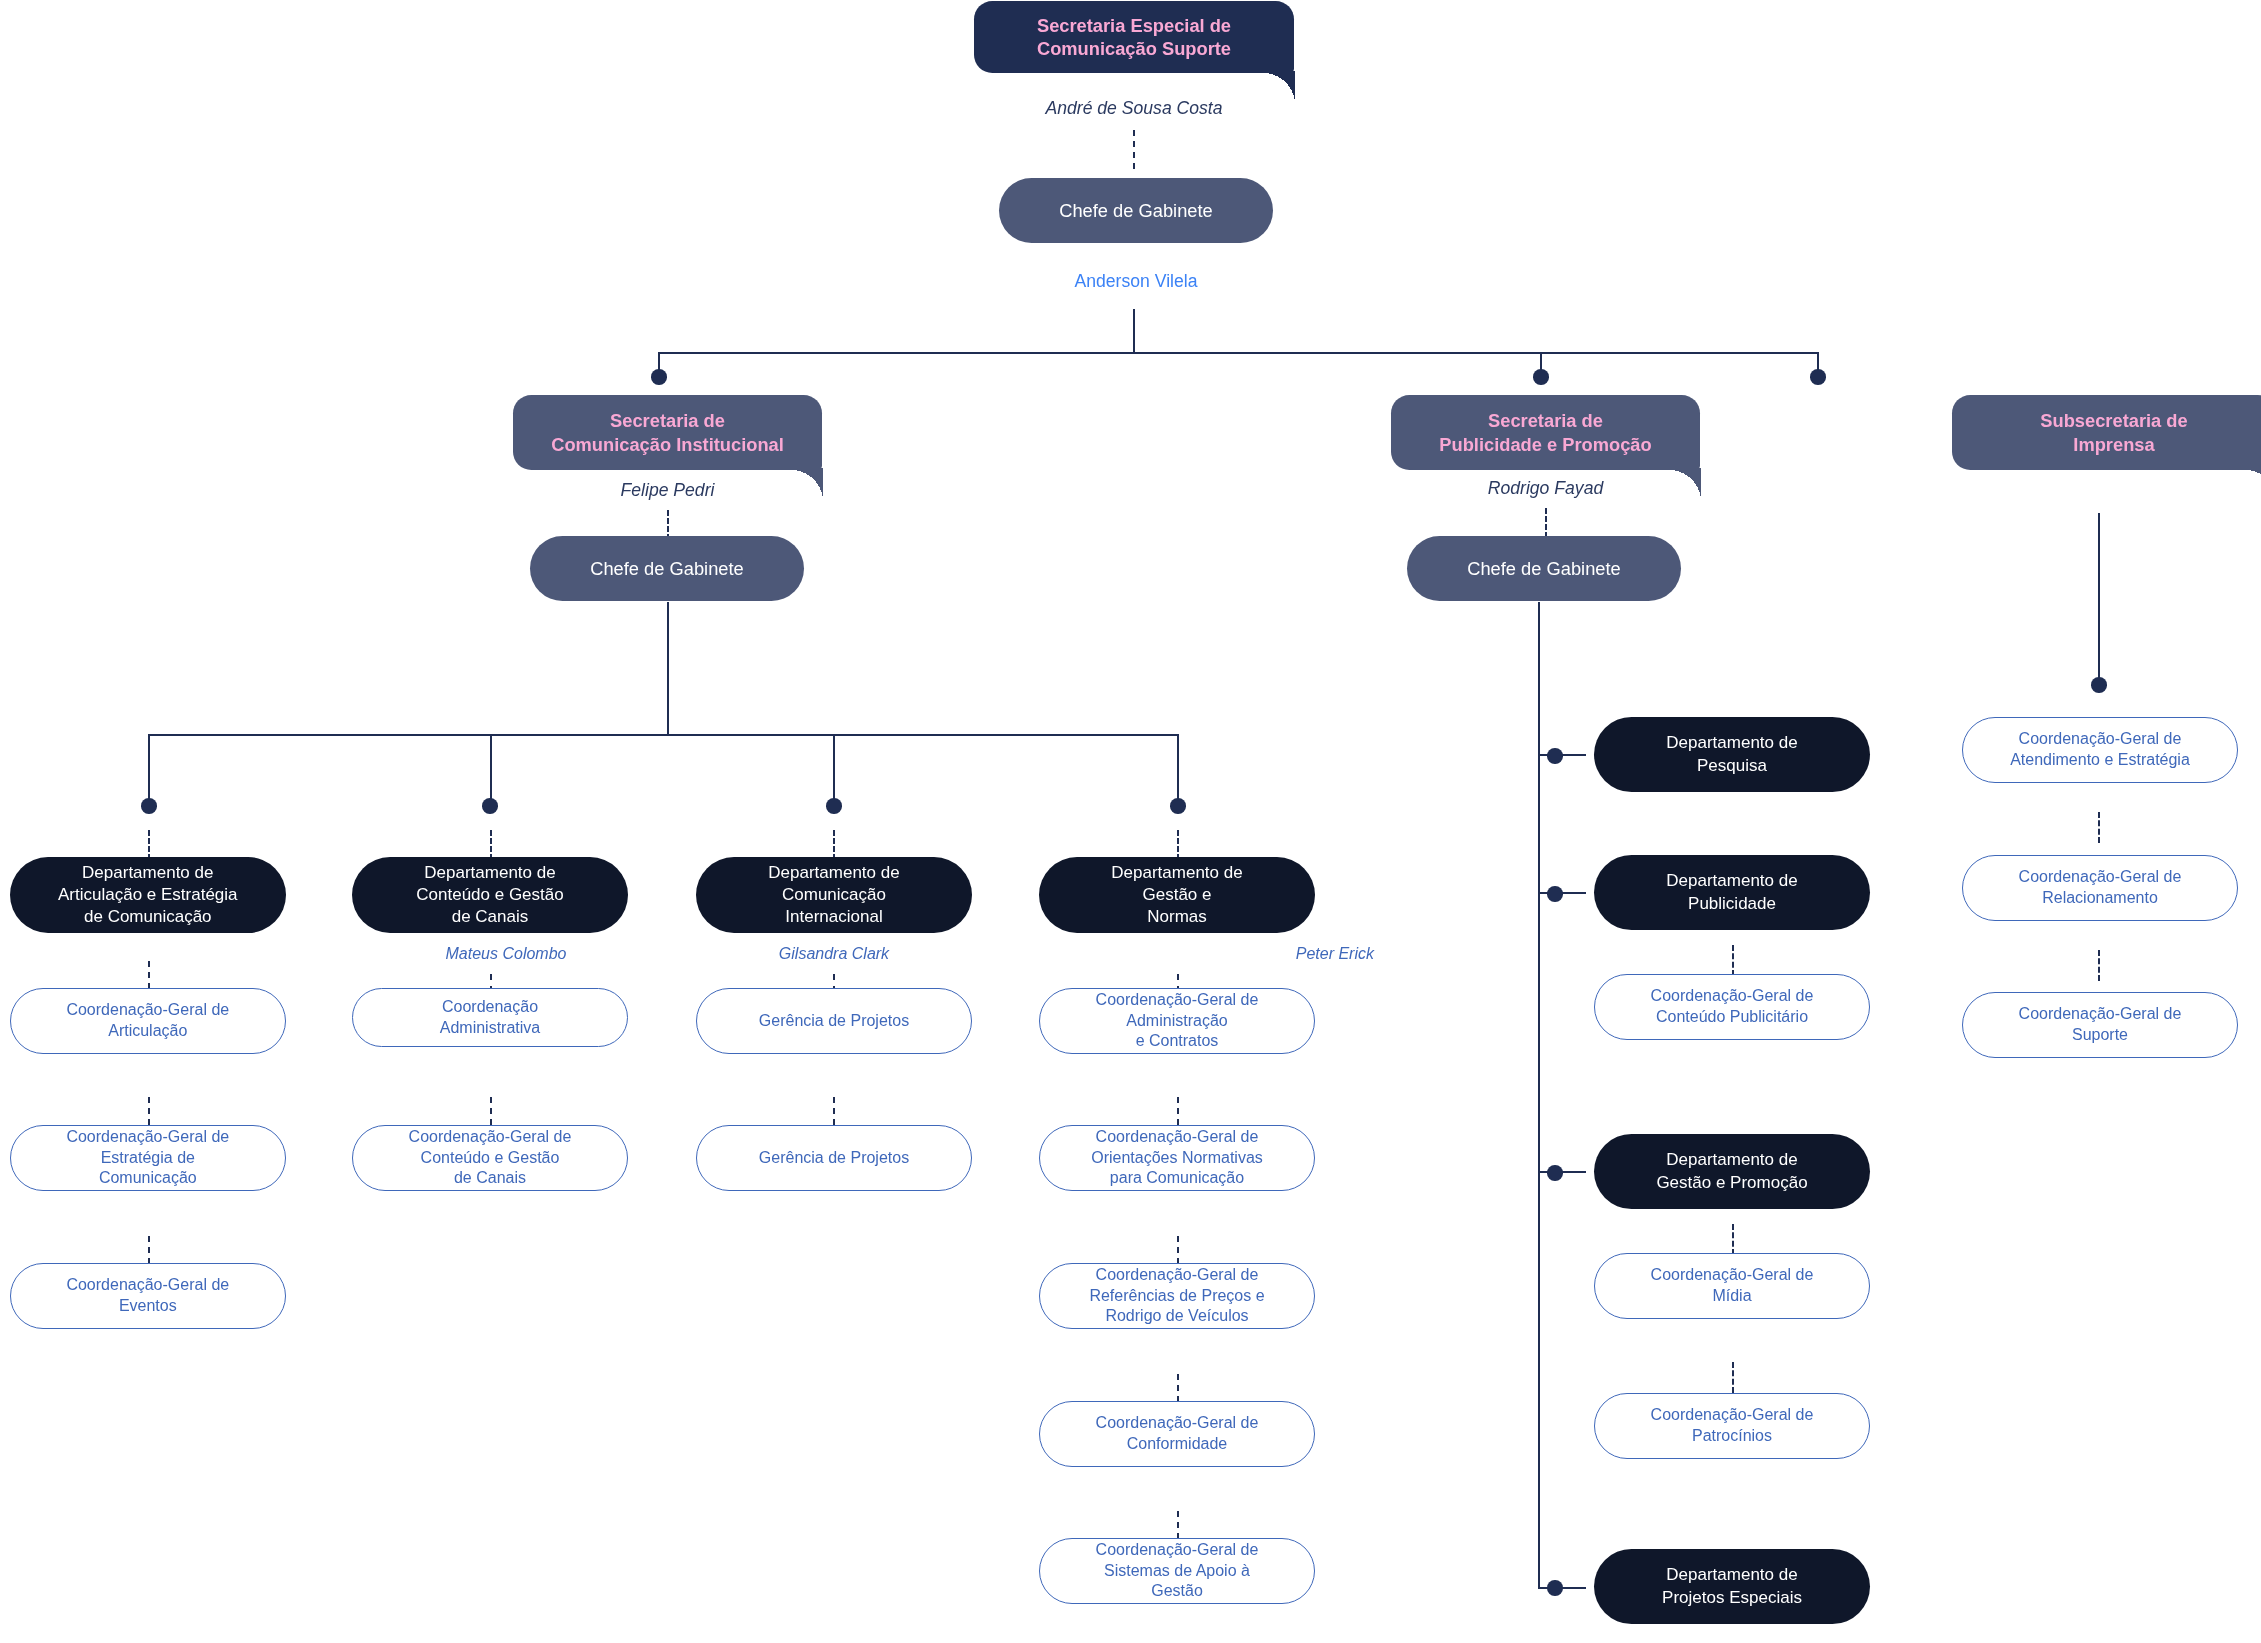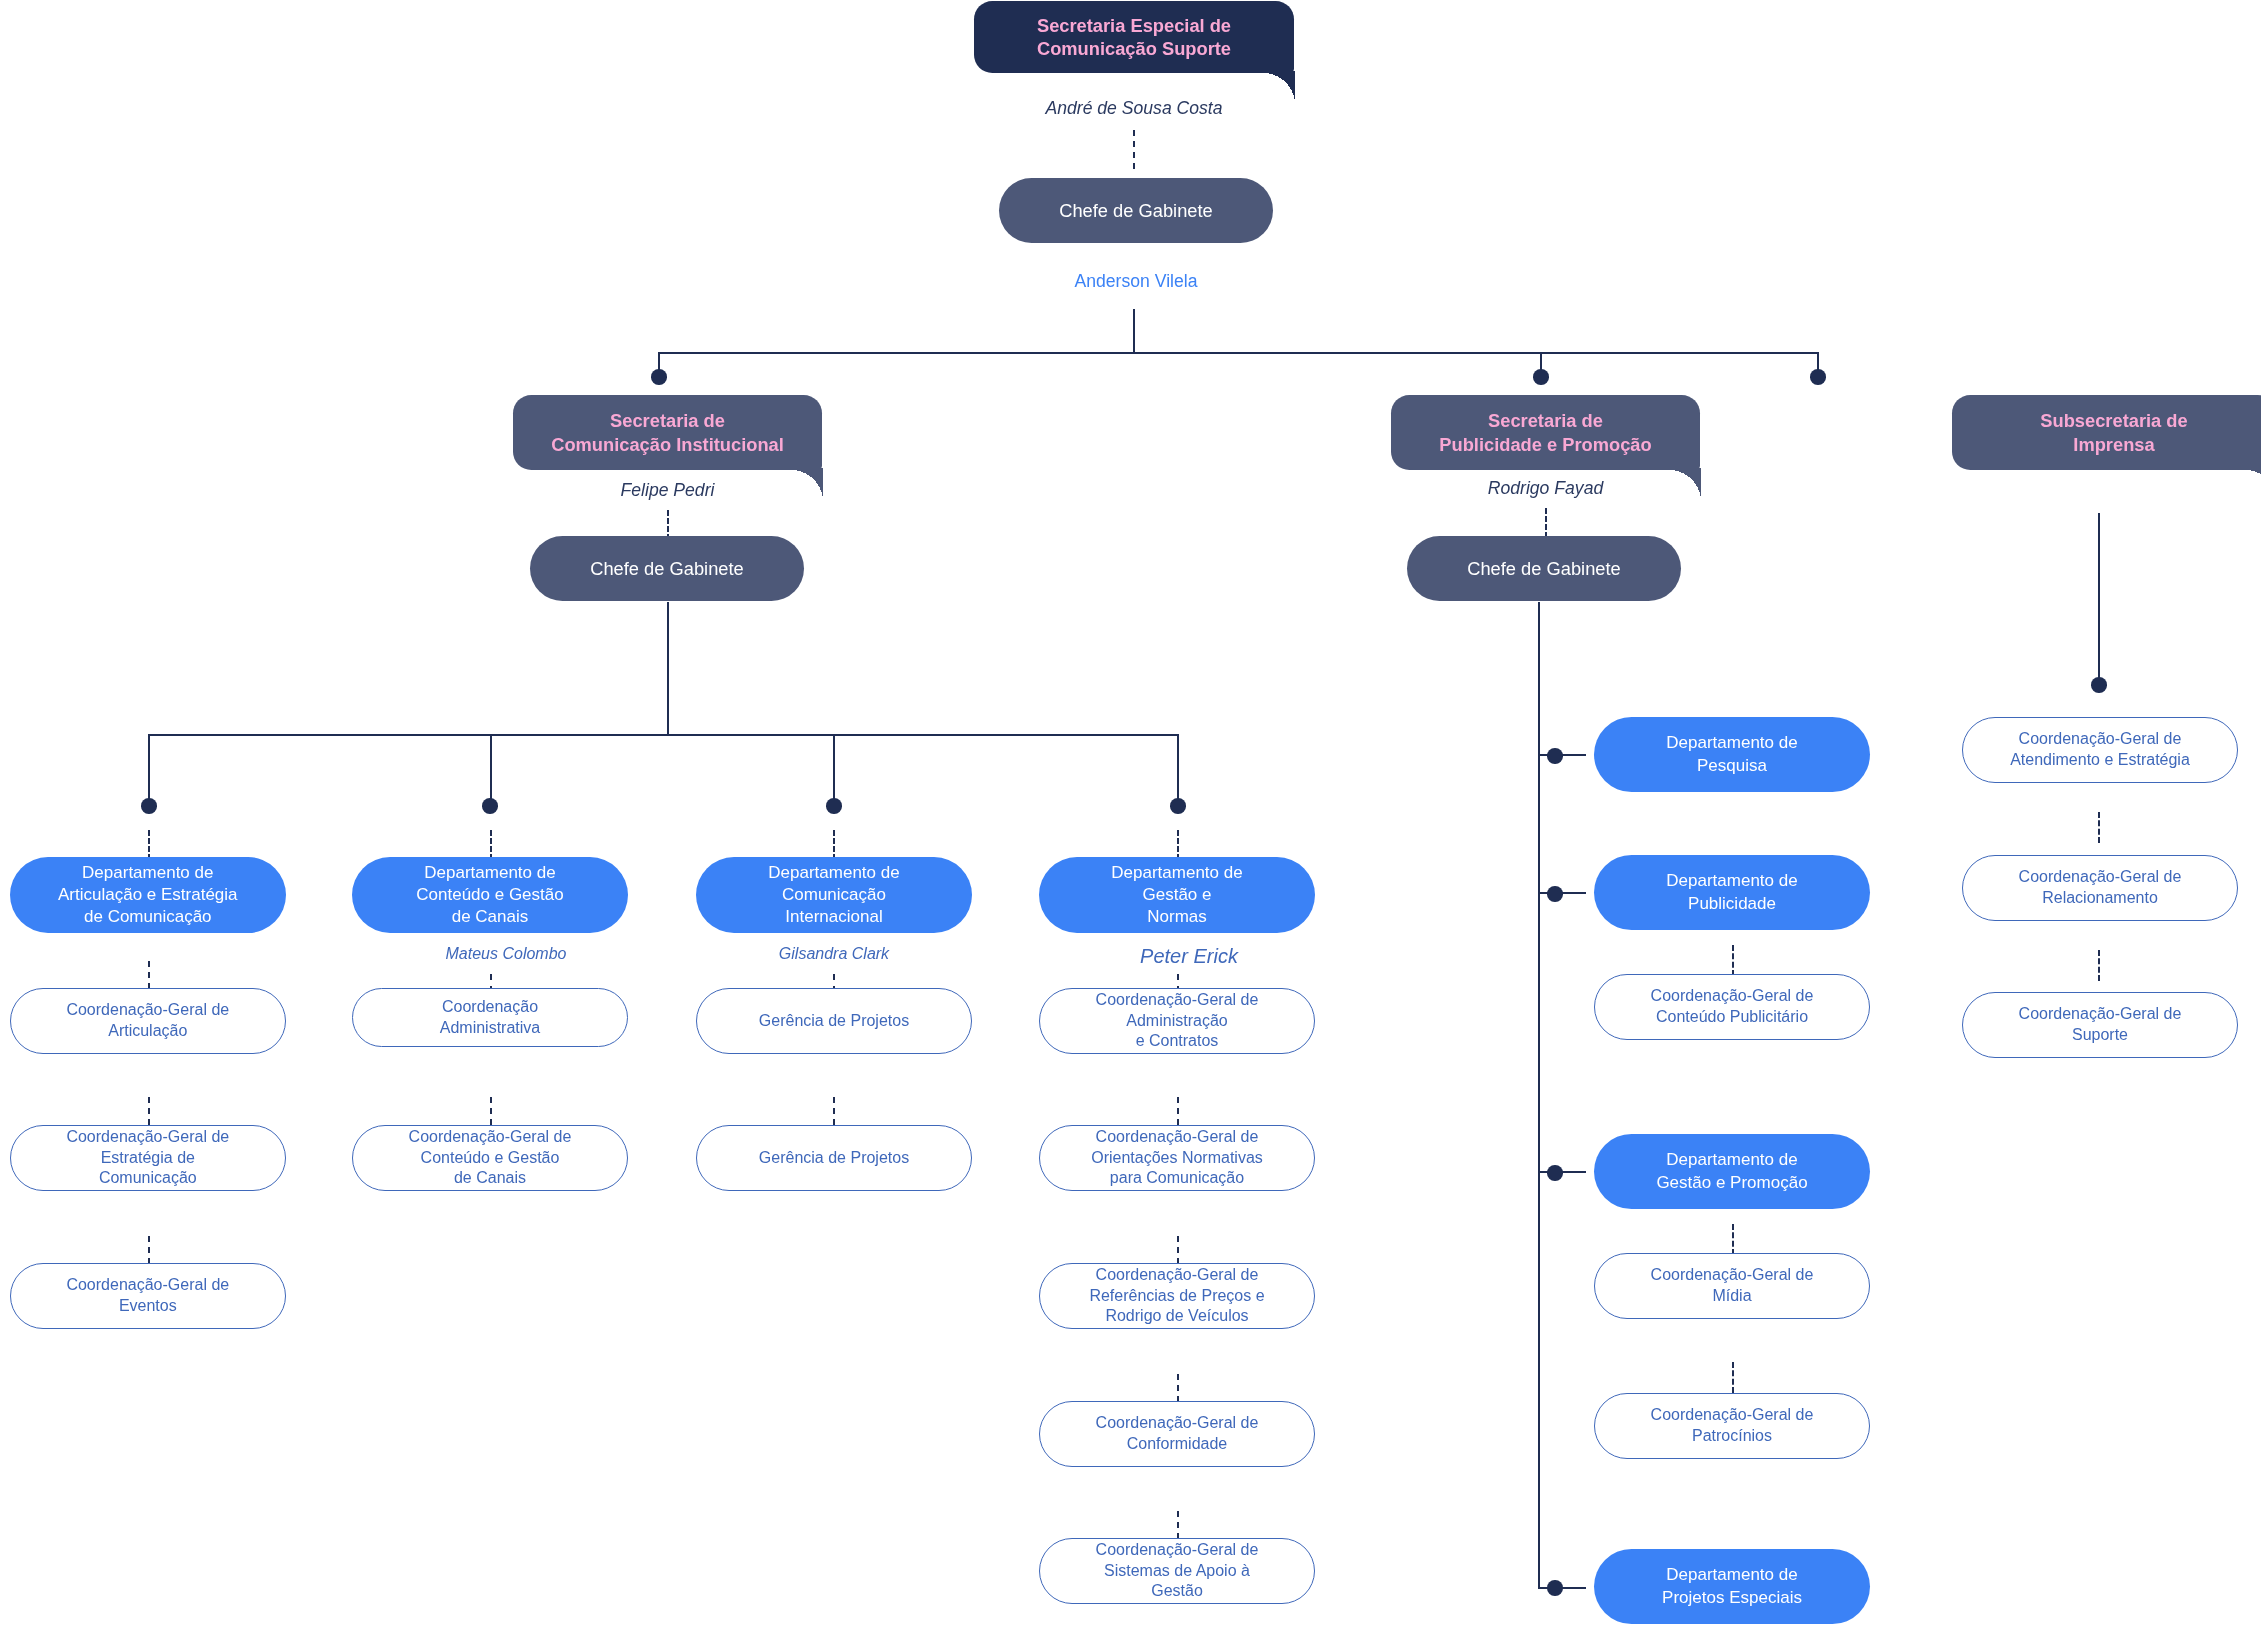--- a/index.html
+++ b/index.html
@@ -17,21 +17,21 @@
   .bubble.navy{background:#1f2d52;}
   .bubble.slate{background:#4d5878;}
   .bubble .tail{position:absolute;right:-0.7px;bottom:-32px;width:32px;height:34px;
                 background:inherit;
                 -webkit-mask-image:radial-gradient(circle at 0% 100%,transparent 0 32px,#000 32px);
                 mask-image:radial-gradient(circle at 0% 100%,transparent 0 32px,#000 32px);}
 
   
   .pill{border-radius:703px;}
   .pill.slate{background:#4d5878;color:#fff;font-weight:400;font-size:18.3px;}
-  .pill.blue {background:#3b82f6;color:#fff;font-weight:400;font-size:17px;}
+  .pill.blue {background:#0f172a;color:#fff;font-weight:400;font-size:17px;}
   .pill.out  {background:#ffffff;border:1.8px solid #3f68ba;color:#3f68ba;font-weight:400;font-size:16px;}
 
   
   .person{position:absolute;text-align:center;font-style:italic;font-size:17.6px;
           color:#2b3a60;white-space:nowrap;}
   .person.plain{font-style:normal;color:#3b82f6;}
   .person.blue{color:#3f68ba;}
 
   
   .solid-v{position:absolute;width:2.1px;background:#1f2d52;}
@@ -172,21 +172,21 @@
 </div>
 
 <div class="dash-v" style="left:1177px;top:830px;height:29.5px;"></div>
 <div class="node pill blue" style="left:1039px;top:857px;width:276px;height:76px;">
   <span class="txt">
     <span>Departamento de</span><br>
     <span>Gestão e</span><br>
     <span>Normas</span>
   </span>
 </div>
-<div class="person blue" style="left:1051px;top:945px;width:276px;font-size:20px;">Peter Erick</div>
+<div class="person blue" style="left:1098px;top:945px;width:276px;font-size:16px;text-align:right;">Peter Erick</div>
 <div class="dash-v" style="left:1177px;top:974px;height:18.3px;"></div>
 <div class="node pill out" style="left:1039px;top:988px;width:276px;height:66px;">
   <span class="txt">
     <span>Coordenação-Geral de</span><br>
     <span>Administração</span><br>
     <span>e Contratos</span>
   </span>
 </div>
 
 <div class="dash-v" style="left:1177px;top:1097px;height:28px;"></div>

